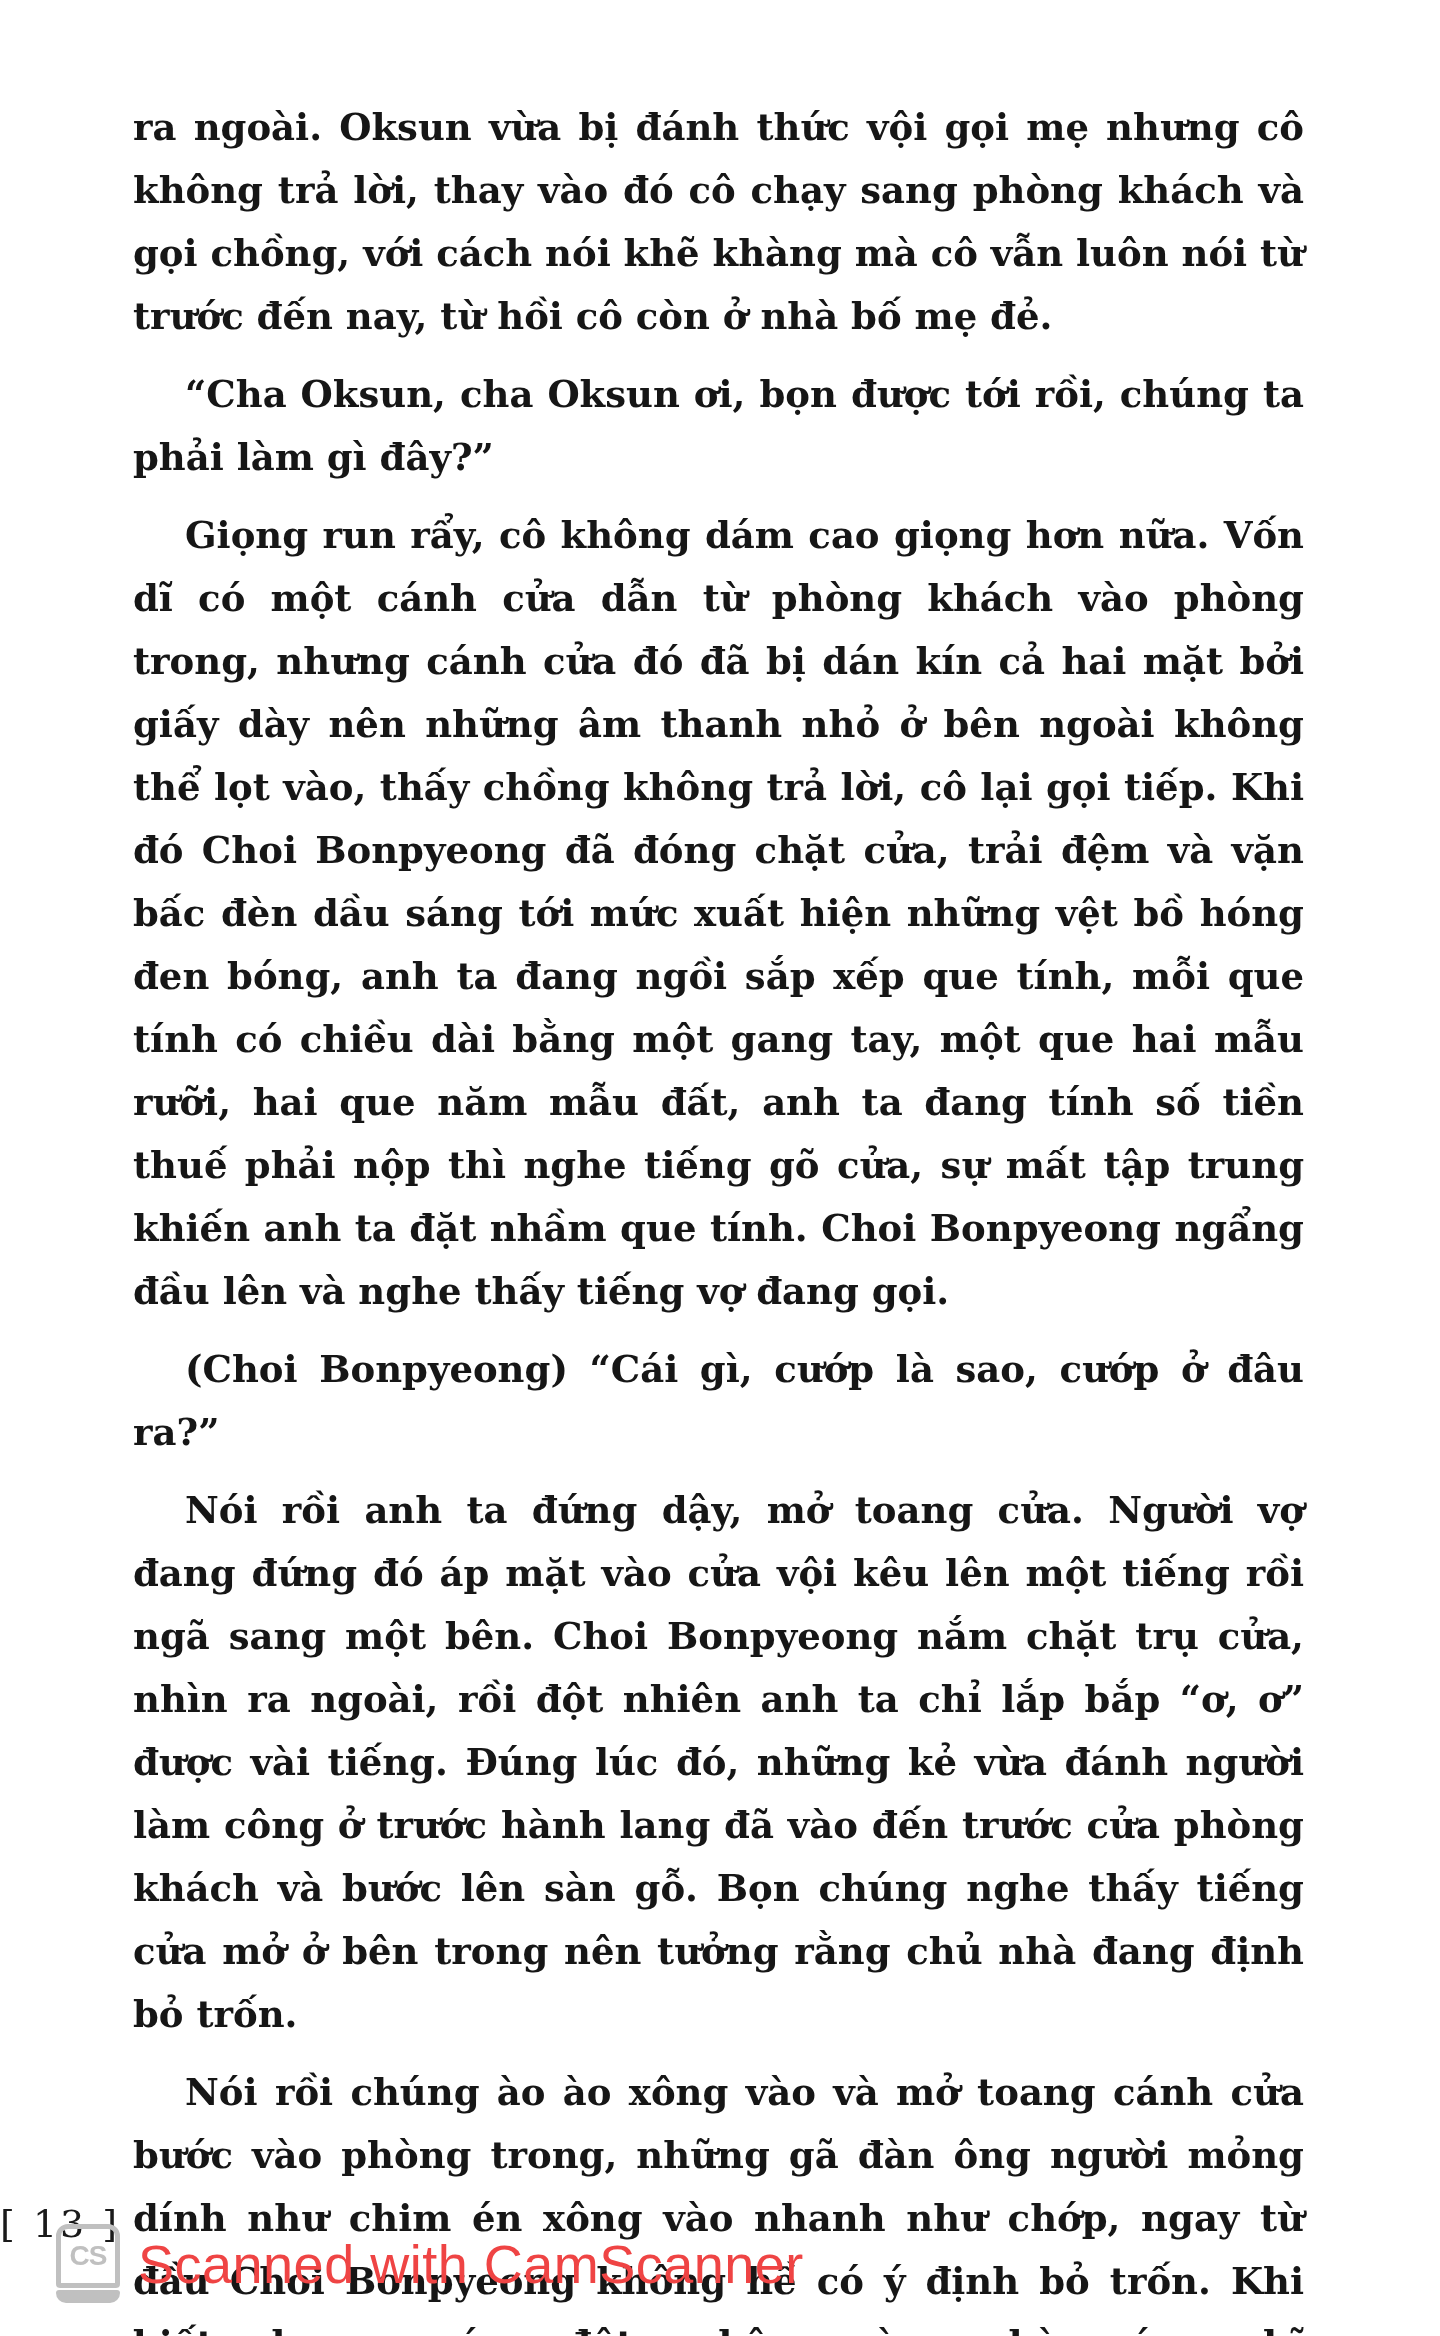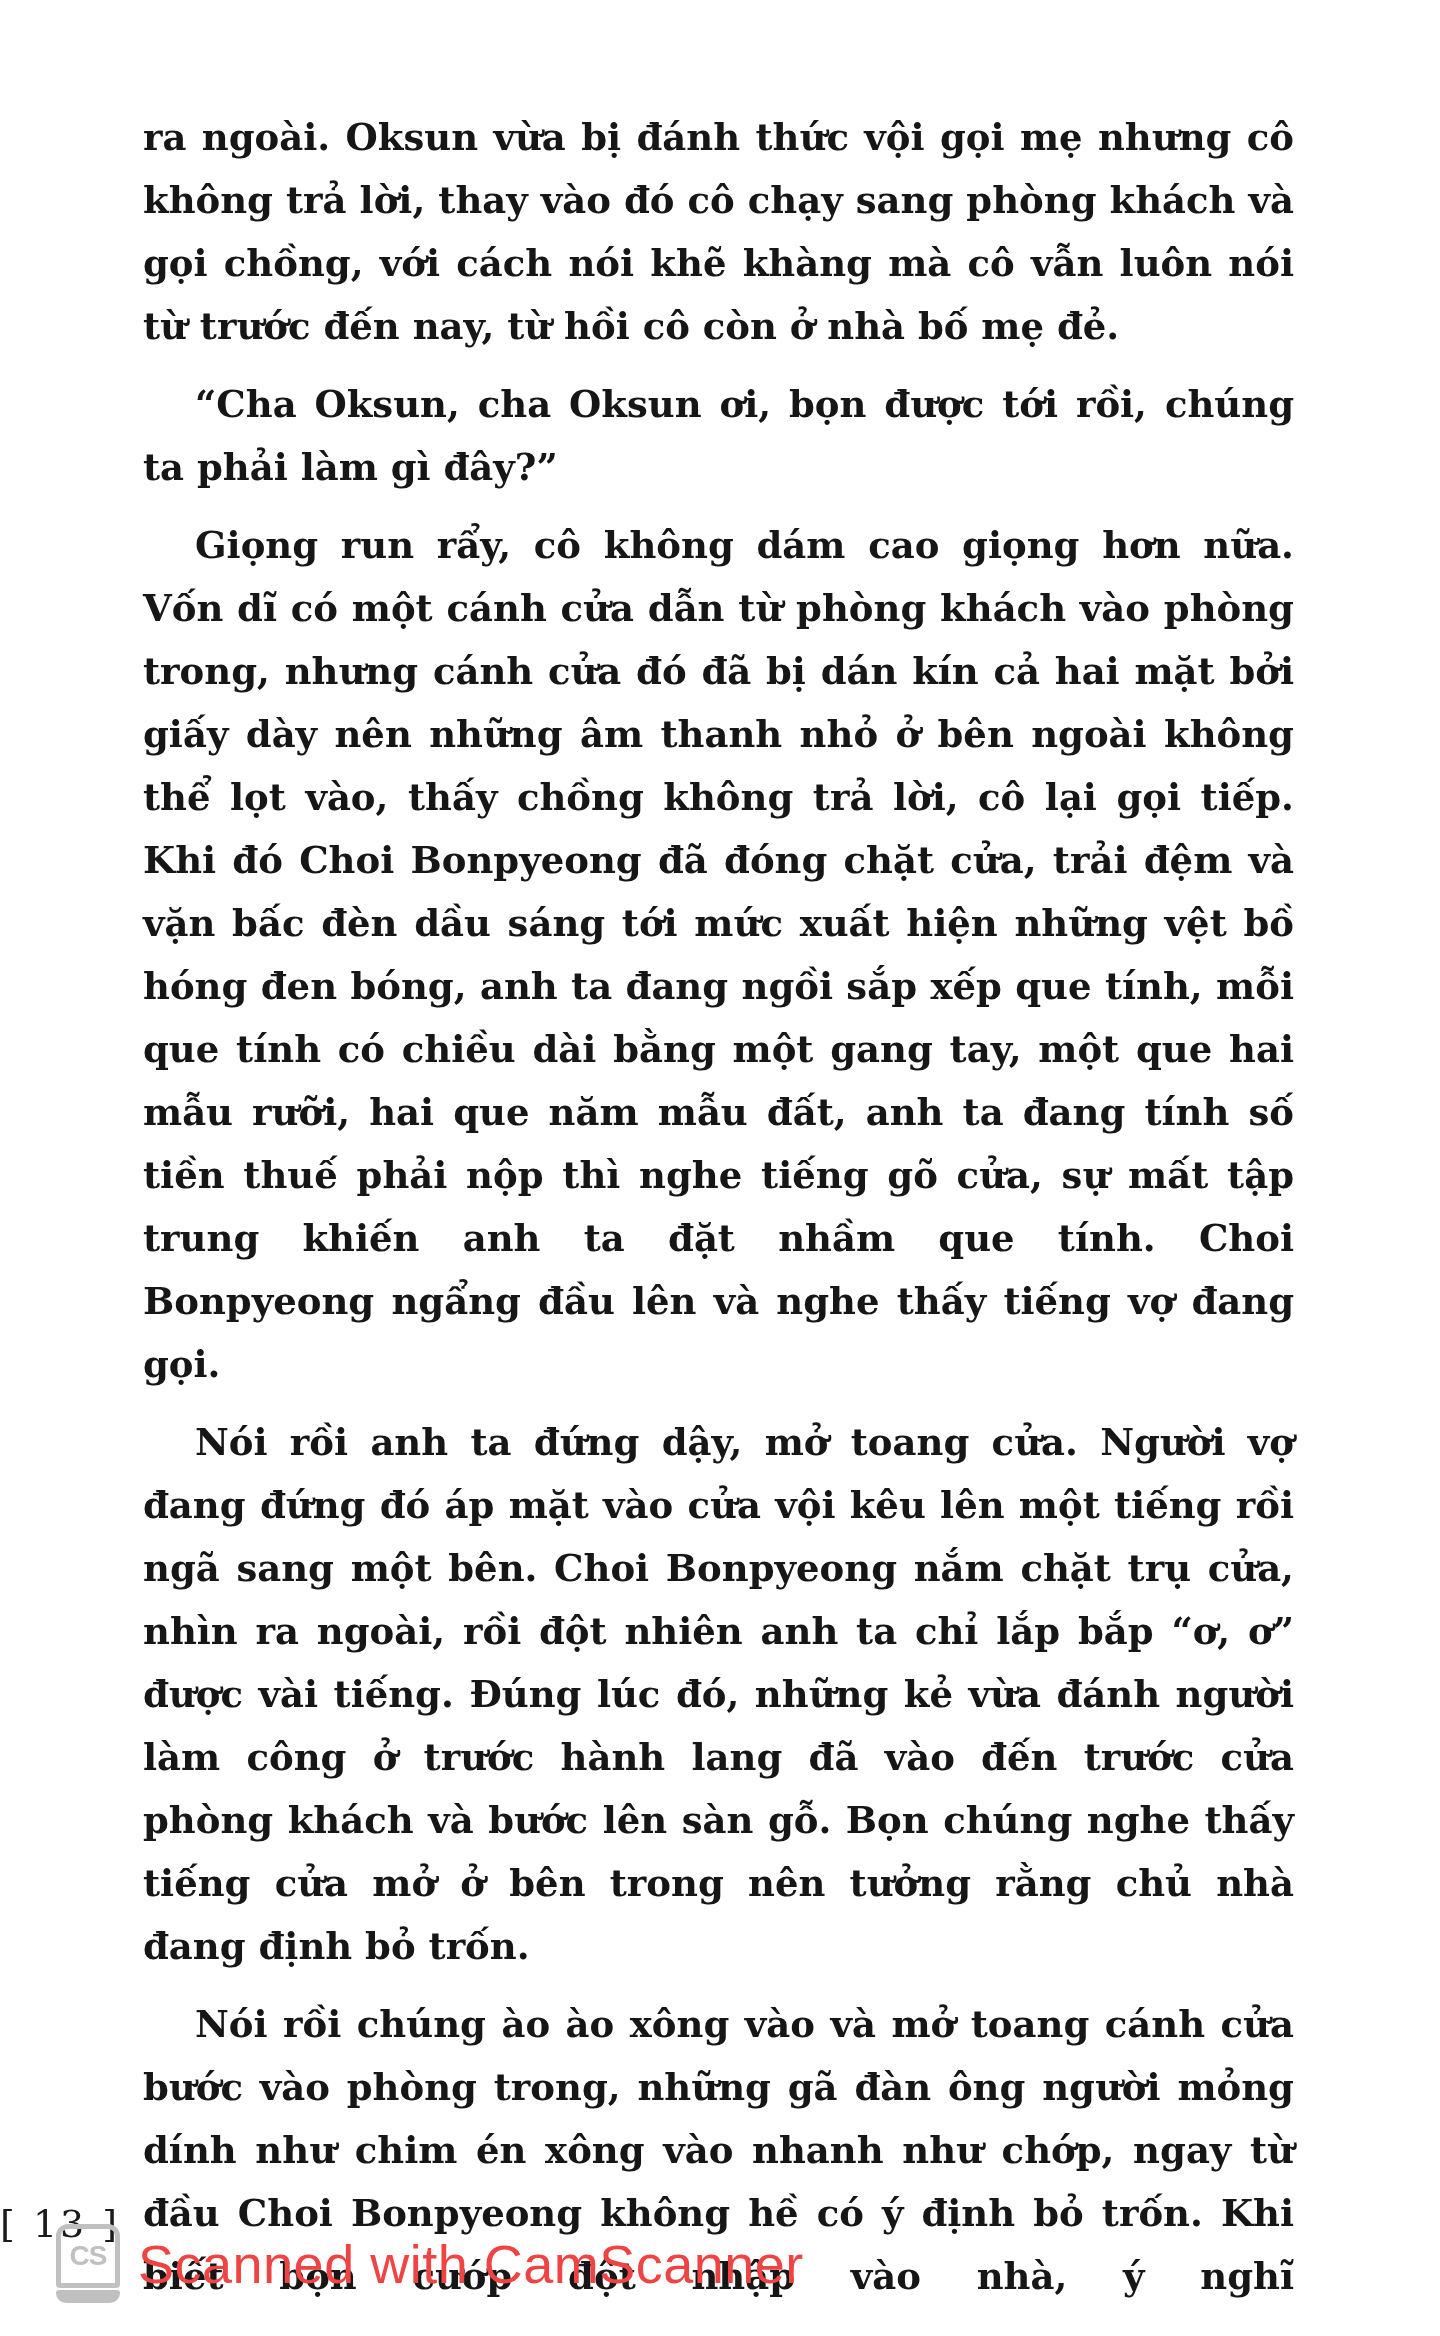--- a/index.html
+++ b/index.html
@@ -22,21 +22,21 @@
     top: 94px;
     width: 1175px;
     color: #161616;
     font-size: 37px;
     font-weight: 700;
     line-height: 63px;
     text-align: justify;
     letter-spacing: 0px;
   }
   .text-block p {
-    margin: 12px;
+    margin: 2px;
     padding: 0;
   }
   .text-block p + p {
     margin-top: 15px;
   }
   .text-block p.indent {
     text-indent: 52px;
   }
   
   .text-block p.continues {
@@ -103,20 +103,21 @@
 </style>
 </head>
 <body>
 
 <div class="page">
 
   <div class="text-block">
     <p>ra ngoài. Oksun vừa bị đánh thức vội gọi mẹ nhưng cô không trả lời, thay vào đó cô chạy sang phòng khách và gọi chồng, với cách nói khẽ khàng mà cô vẫn luôn nói từ trước đến nay, từ hồi cô còn ở nhà bố mẹ đẻ.</p>
     <p class="indent">“Cha Oksun, cha Oksun ơi, bọn được tới rồi, chúng ta phải làm gì đây?”</p>
     <p class="indent">Giọng run rẩy, cô không dám cao giọng hơn nữa. Vốn dĩ có một cánh cửa dẫn từ phòng khách vào phòng trong, nhưng cánh cửa đó đã bị dán kín cả hai mặt bởi giấy dày nên những âm thanh nhỏ ở bên ngoài không thể lọt vào, thấy chồng không trả lời, cô lại gọi tiếp. Khi đó Choi Bonpyeong đã đóng chặt cửa, trải đệm và vặn bấc đèn dầu sáng tới mức xuất hiện những vệt bồ hóng đen bóng, anh ta đang ngồi sắp xếp que tính, mỗi que tính có chiều dài bằng một gang tay, một que hai mẫu rưỡi, hai que năm mẫu đất, anh ta đang tính số tiền thuế phải nộp thì nghe tiếng gõ cửa, sự mất tập trung khiến anh ta đặt nhầm que tính. Choi Bonpyeong ngẩng đầu lên và nghe thấy tiếng vợ đang gọi.</p>
+    <p class="indent">(Choi Bonpyeong) “Cái gì, cướp là sao, cướp ở đâu ra?”</p>
     <p class="indent">Nói rồi anh ta đứng dậy, mở toang cửa. Người vợ đang đứng đó áp mặt vào cửa vội kêu lên một tiếng rồi ngã sang một bên. Choi Bonpyeong nắm chặt trụ cửa, nhìn ra ngoài, rồi đột nhiên anh ta chỉ lắp bắp “ơ, ơ” được vài tiếng. Đúng lúc đó, những kẻ vừa đánh người làm công ở trước hành lang đã vào đến trước cửa phòng khách và bước lên sàn gỗ. Bọn chúng nghe thấy tiếng cửa mở ở bên trong nên tưởng rằng chủ nhà đang định bỏ trốn.</p>
     <p class="indent continues">Nói rồi chúng ào ào xông vào và mở toang cánh cửa bước vào phòng trong, những gã đàn ông người mỏng dính như chim én xông vào nhanh như chớp, ngay từ đầu Choi Bonpyeong không hề có ý định bỏ trốn. Khi biết bọn cướp đột nhập vào nhà, ý nghĩ</p>
   </div>
 
   <div class="page-number">[ 13 ]</div>
 
   <div class="watermark">
     <div class="cs-icon">
       <div class="cs-box">
         <span class="cs-letters">CS</span>

